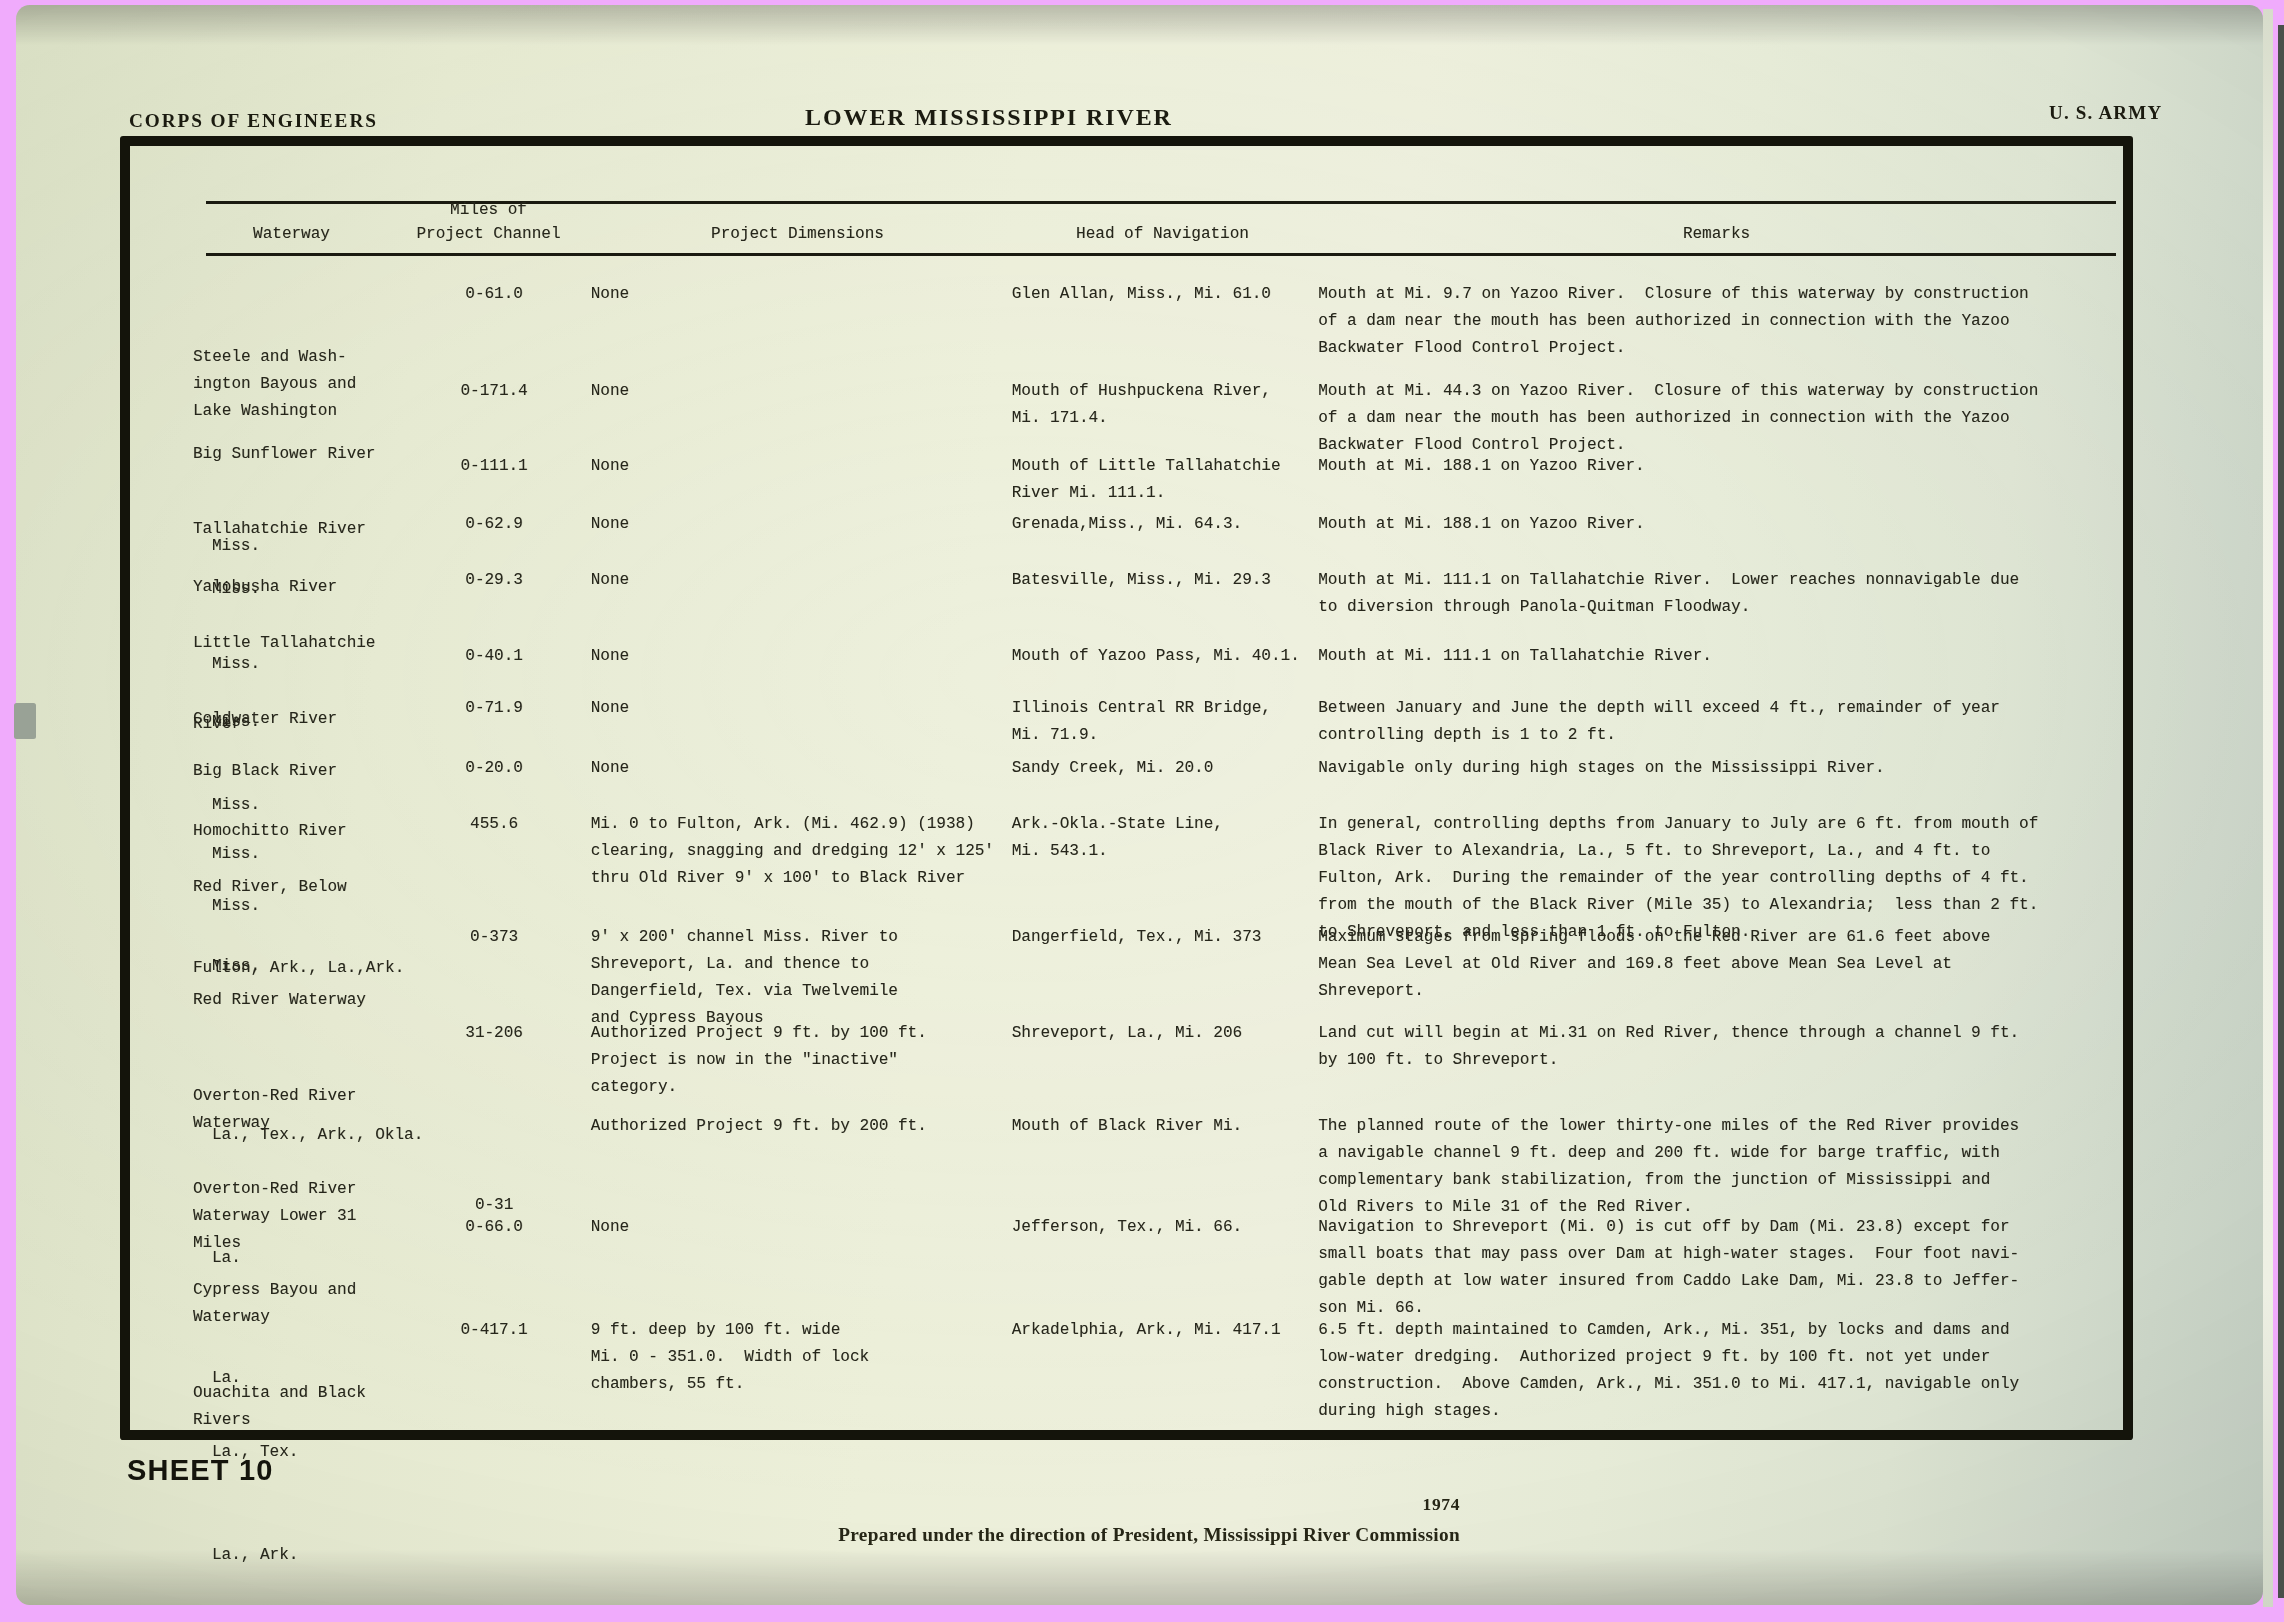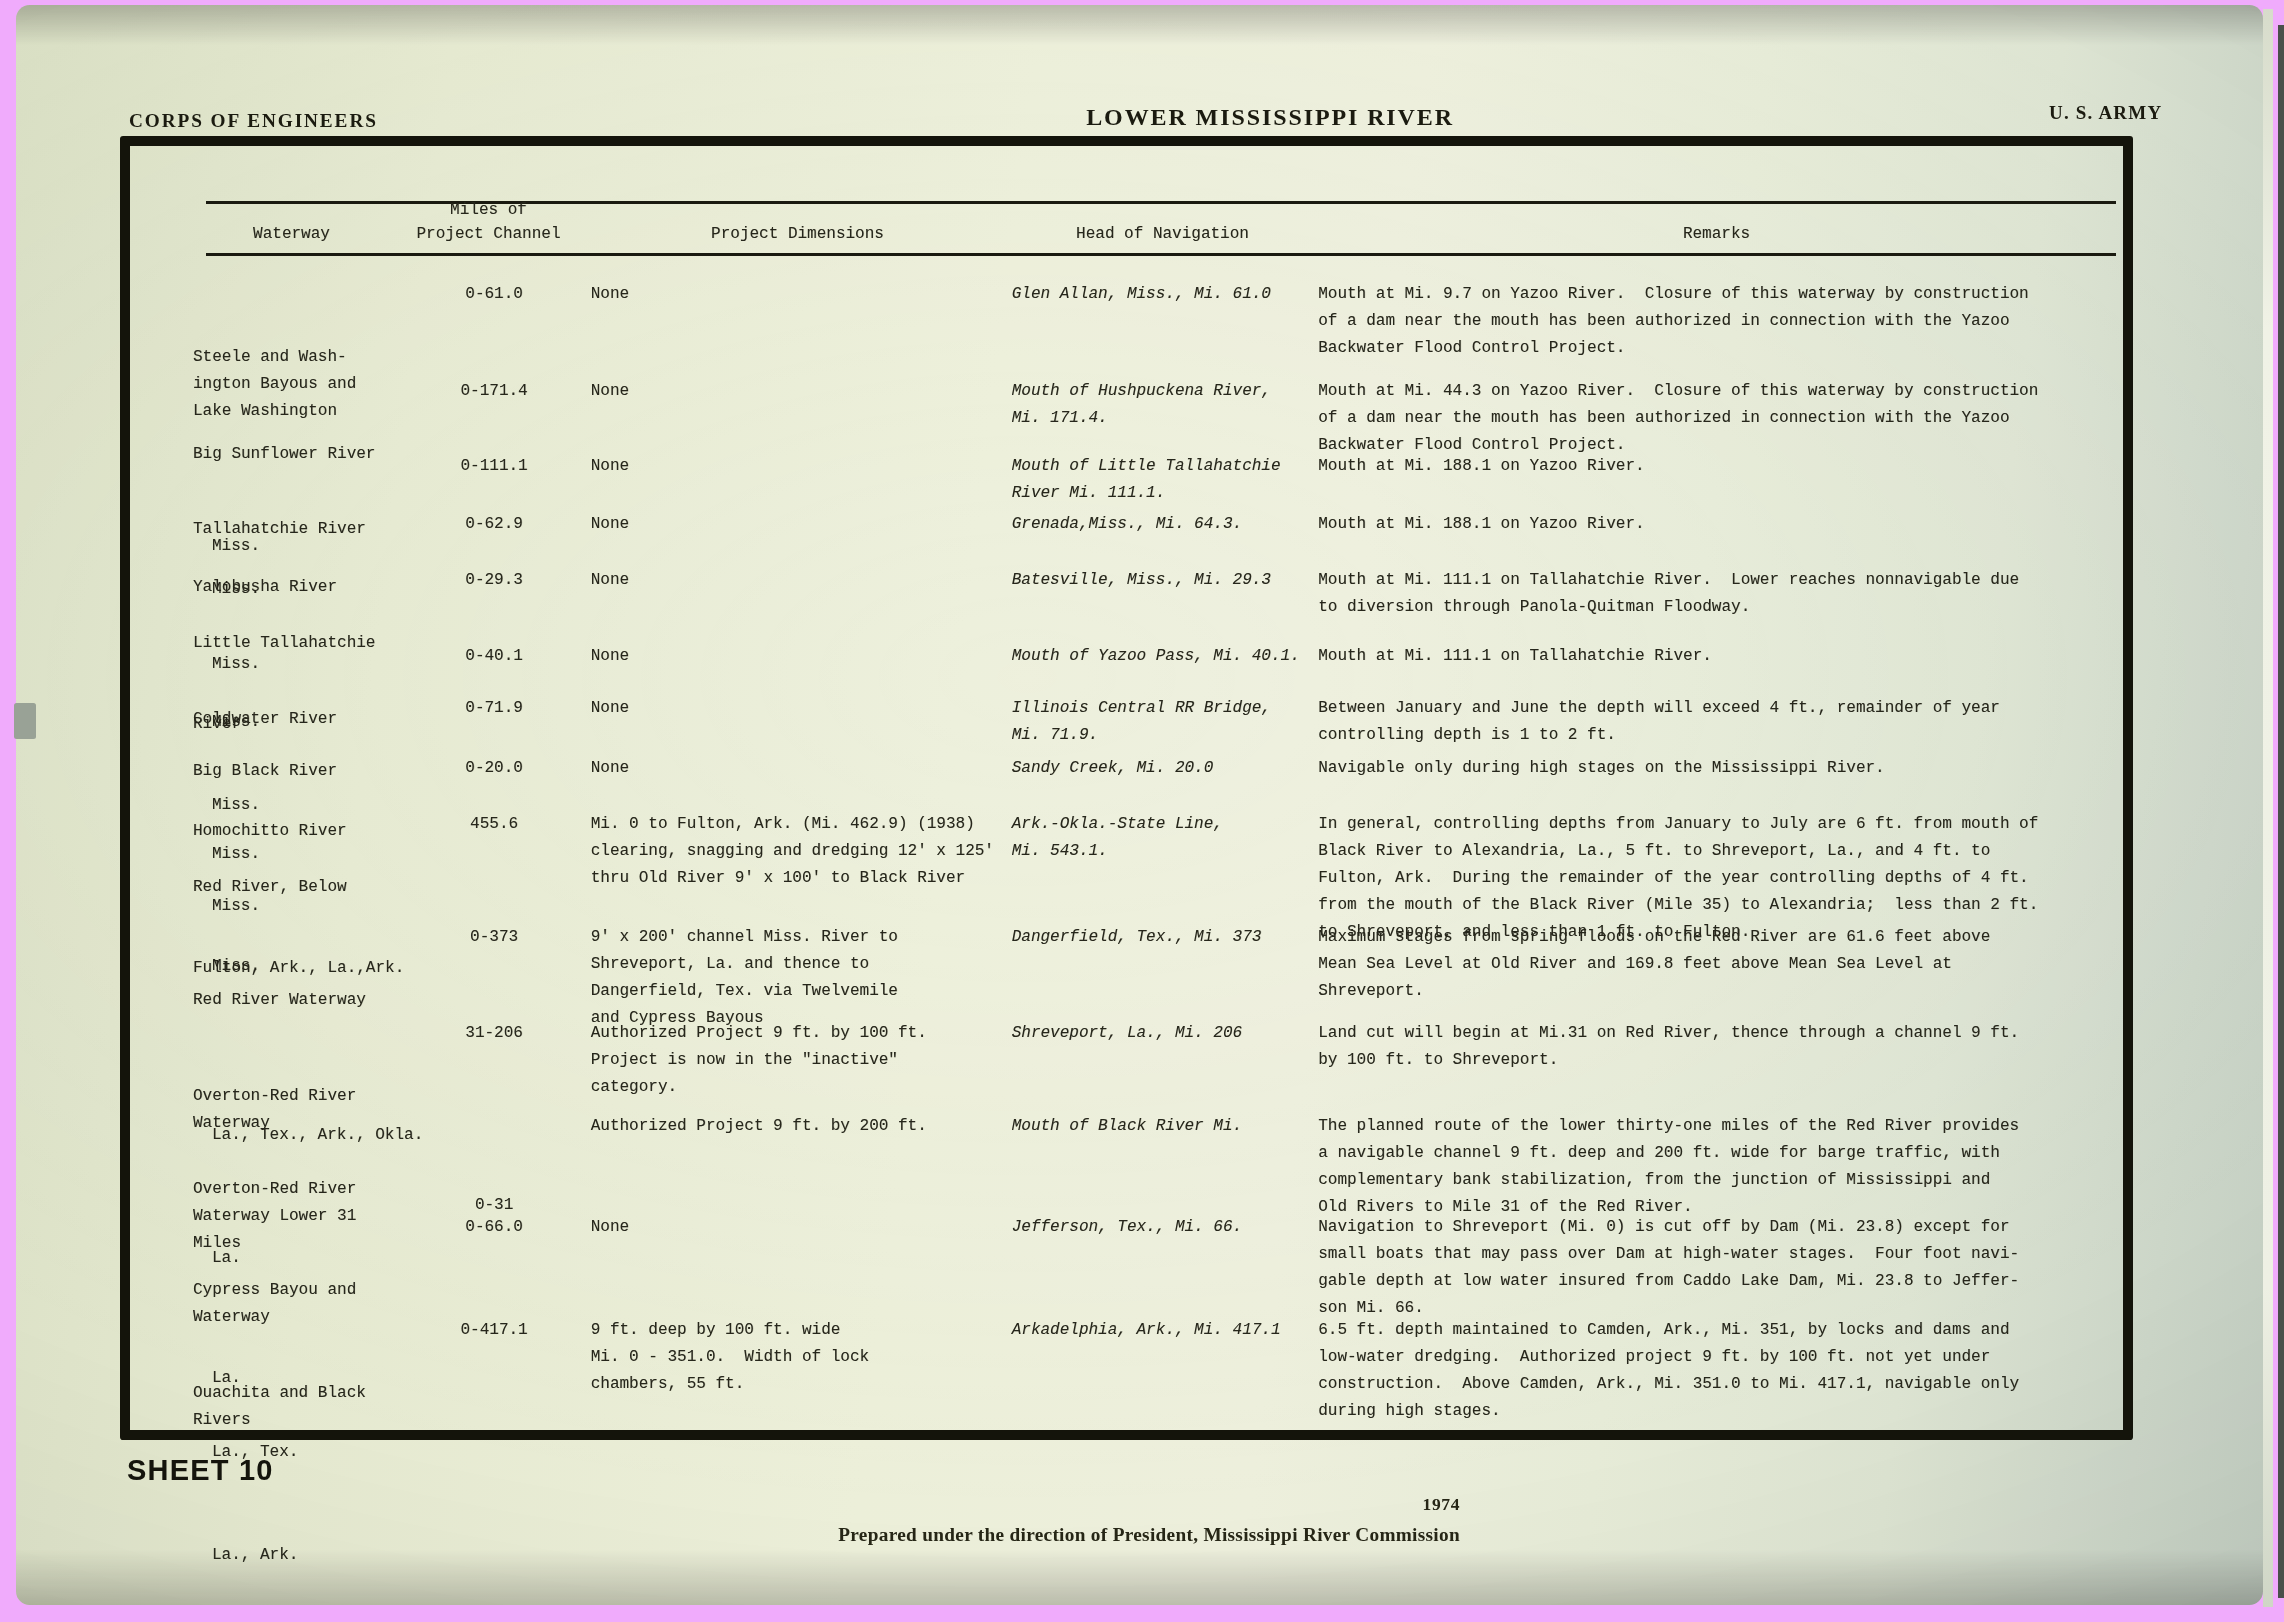--- a/index.html
+++ b/index.html
@@ -12,21 +12,21 @@
          background:
            linear-gradient(180deg,rgba(0,0,0,0.22) 0%,rgba(0,0,0,0) 2.5%,rgba(0,0,0,0) 96.5%,rgba(0,0,0,0.20) 100%),
            radial-gradient(125% 95% at 45% 42%,rgba(255,255,255,0.10) 0%,rgba(255,255,255,0) 55%,rgba(0,0,0,0.09) 100%);}
   .page-edge{position:absolute;left:2263px;top:8.7px;width:10px;height:1598px;background:linear-gradient(180deg,#d7dccb,#f0f2e6 20%,#eef0e4 80%,#cfd6c6);}
   .far-sliver{position:absolute;left:2278px;top:25px;width:6.2px;height:1573px;background:#49504a;}
   .scan-notch{position:absolute;left:13.7px;top:703px;width:22.5px;height:36px;background:#99a296;border-radius:2.5px;}
 
   
   .serifhead{position:absolute;color:#1b1b10;font-family:"Liberation Serif","DejaVu Serif",serif;font-weight:700;white-space:pre;}
   .mh-left{left:129px;top:110px;font-size:19.3px;letter-spacing:1.9px;}
-  .mh-center{left:805px;top:104px;width:649px;text-align:right;font-size:24px;letter-spacing:1.9px;}
+  .mh-center{left:805px;top:104px;width:649px;text-align:left;font-size:24px;letter-spacing:1.9px;}
   .mh-right{left:2049px;top:102px;font-size:19px;letter-spacing:1.2px;}
 
   
   .frame{position:absolute;left:120px;top:136px;width:1993px;height:1284px;border:10.6px solid #14140b;border-radius:3.1px;}
 
   
   .rule{position:absolute;background:#1a1a10;height:2.5px;}
   .rule1{left:206px;top:201px;width:1910px;}
   .rule2{left:206px;top:253px;width:1910px;}
 
@@ -37,21 +37,21 @@
             grid-template-columns:197px 197px 421px 309px 799px;align-items:end;text-align:center;padding-bottom:2.5px;box-sizing:border-box;}
   .colheads .tw{line-height:24px;}
 
   .row{position:absolute;left:193px;width:1922px;display:grid;grid-template-columns:197px 197px 421px 309px 799px;}
   .c{min-width:0;}
   .uname{display:block;text-underline-offset:3.7px;text-decoration-thickness:1.6px;margin-top:9px;}
   .xname{display:block;}
   .state{display:block;padding-left:19px;}
   .m{padding-left:11.2px;text-align:center;}
   .d{padding-left:3.7px;}
-  .h{padding-left:3.7px;font-style:italic;}
+  .h{padding-left:3.7px;}
   .r{padding-left:1.2px;}
   .pd{padding-top:79px;}
 
   .r0{top:281px;}  .r1{top:378px;}  .r2{top:453px;}  .r3{top:511px;}
   .r4{top:567px;}  .r5{top:643px;} .r6{top:695px;} .r7{top:755px;}
   .r8{top:811px;} .r9{top:924px;} .r10{top:1020px;} .r11{top:1113px;}
   .r12{top:1214px;} .r13{top:1317px;}
 
   
   .sheetnum{position:absolute;left:127px;top:1454px;font-family:"Liberation Sans","DejaVu Sans",sans-serif;

